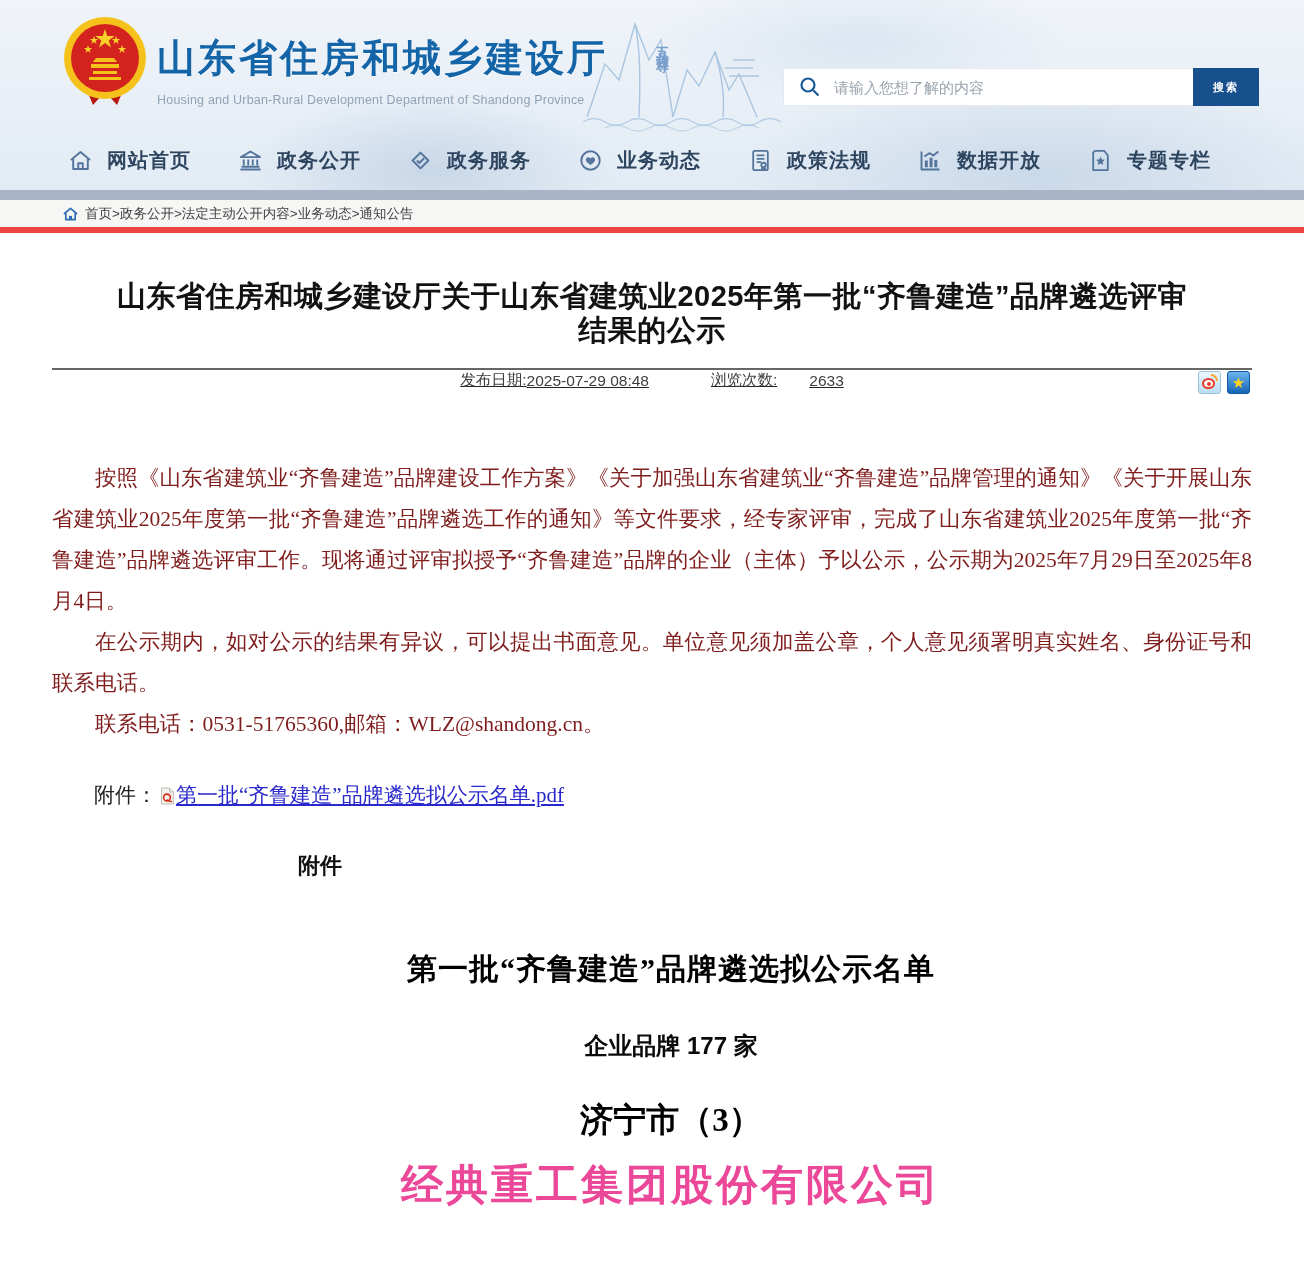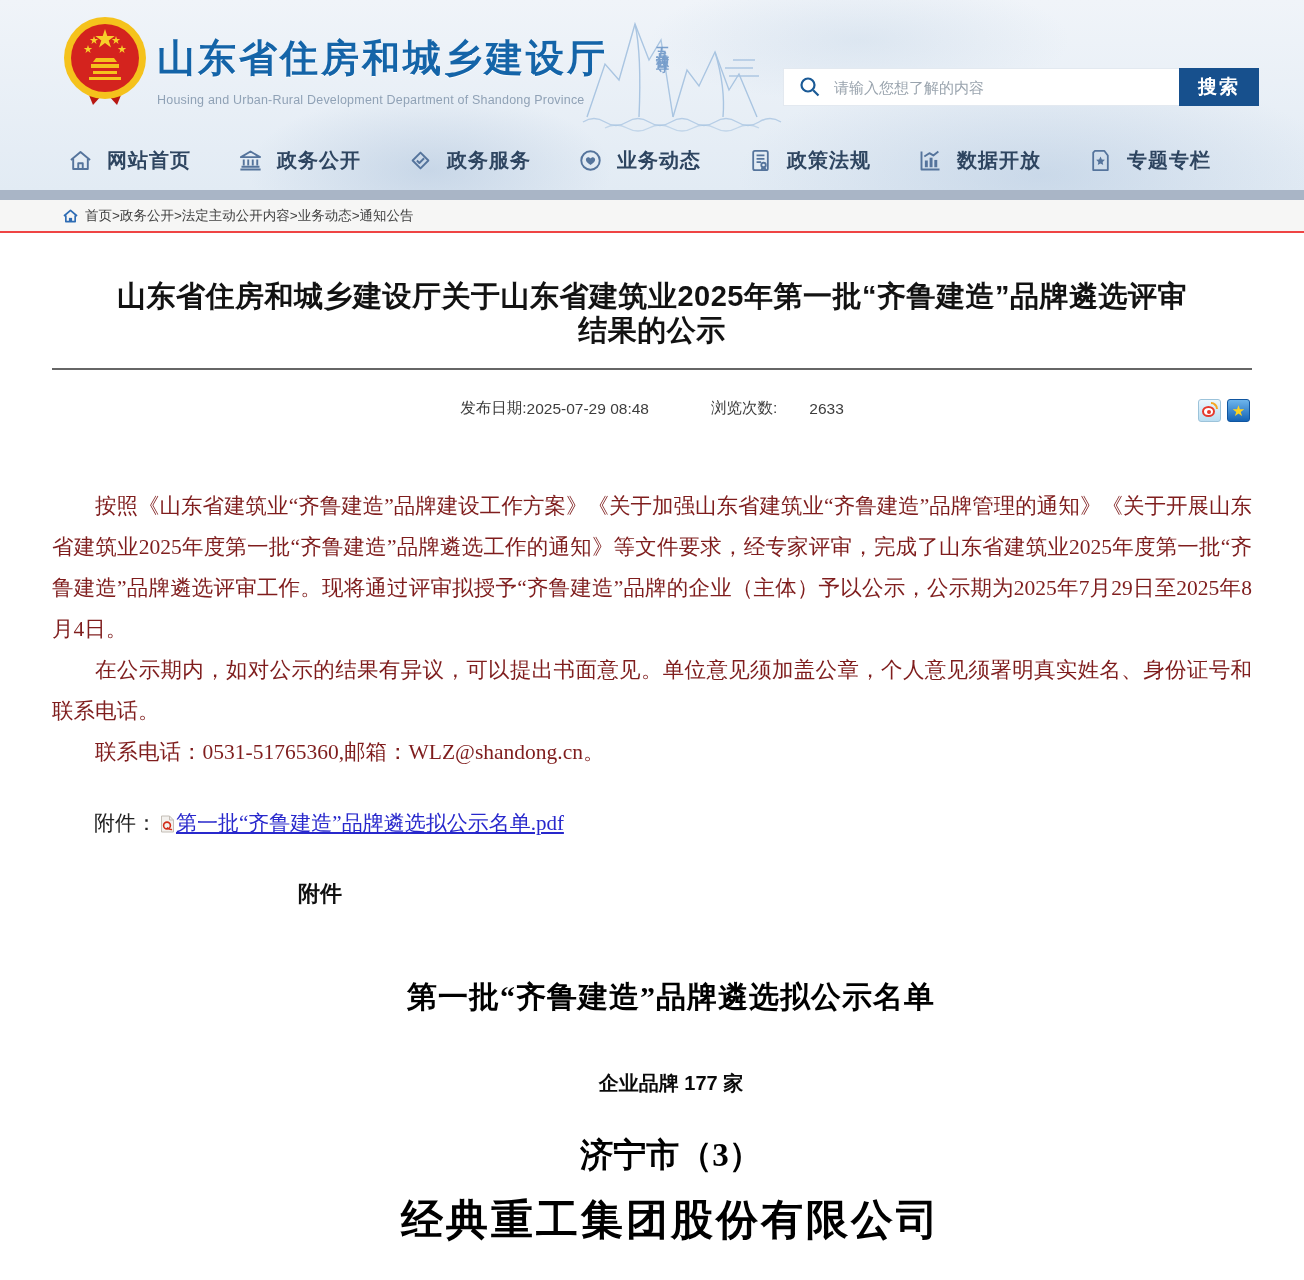--- a/index.html
+++ b/index.html
@@ -37,46 +37,46 @@
     background:#ffffff; display:flex; align-items:center;
     border:1px solid #e3e9f0;
   }
   .search-glass { margin:0 12px 0 14px; flex:0 0 auto; display:block; }
   .searchbar input {
     flex:1; border:none; outline:none; font-size:15px; color:#333;
     font-family:"Liberation Sans", sans-serif; background:transparent; height:100%;
   }
   .searchbar input::placeholder { color:#9aa4ae; }
   .search-btn {
-    width:80px; height:38px; margin-right:-1px; border:none; cursor:pointer;
-    background:#17508d; color:#fff; font-size:19px; font-weight:bold;
+    width:66px; height:38px; margin-right:-1px; border:none; cursor:pointer;
+    background:#17508d; color:#fff; font-size:11px; font-weight:bold;
     font-family:"Liberation Sans", sans-serif; letter-spacing:2px;
   }
   
   .main-nav { position:absolute; left:67px; top:136px; display:flex; height:48px; align-items:center; }
   .nav-item { width:170px; display:flex; align-items:center; cursor:pointer; }
   .nav-item:last-child { width:auto;align-items:flex-end; }
   .nav-icon { width:27px; height:27px; color:#55749c; margin-right:13px; flex:0 0 auto; }
   .nav-label { font-size:20px; font-weight:bold; color:#2e4560; letter-spacing:1px; white-space:nowrap; }
   
   .divider-band { width:1304px; height:10px; background:#a9b5c6; }
   .breadcrumb-bar {
-    width:1304px; height:33px; background:#f6f6f5; border-bottom:2px solid #ef4444;
+    width:1304px; height:33px; background:#f6f6f5; border-bottom:6px solid #ef4444;
     display:flex; align-items:center; padding-left:63px;
   }
   .crumb-home { margin-right:7px; display:block; }
   .crumb-path { font-size:13.5px; color:#3f3f3f; cursor:pointer; }
   
   .content { width:1200px; margin:0 auto; }
   .article-title {
     margin-top:46px; text-align:center; font-size:29px; line-height:34px;
     font-weight:bold; color:#121212; padding:0 60px; letter-spacing:.5px;
   }
   .title-rule { margin-top:21px; border-top:2px solid #666; }
-  .meta-row { position:relative; margin-top:28px; height:28px; }
+  .meta-row { position:relative; margin-top:0; height:28px;text-decoration:underline; }
   .meta-center { display:flex; justify-content:center; align-items:center; font-size:15.5px; color:#3d3d3d; }
   .views-label { margin-left:62px; }
   .views-value { margin-left:32px; }
   .share { position:absolute; right:2px; top:1px; display:flex; gap:6px; }
   .share-icon { width:23px; height:23px; border-radius:3px; display:block; position:relative; cursor:pointer; }
   .weibo { background:linear-gradient(#ecf7fd,#b9ddf1); border:1px solid #9cc3da; }
   .weibo-eye {
     position:absolute; left:3px; top:6px; width:13px; height:11px;
     border:2.5px solid #e6392c; border-radius:50%; background:#fff;
   }
@@ -102,28 +102,28 @@
   }
   .pdf-icon { vertical-align:-3px; margin:0 1px 0 3px; }
   .attachment-link { color:#2828cc; text-decoration:underline; cursor:pointer; }
   
   .attach-doc { margin-top:42px; margin-left:246px; width:746px; }
   .attach-heading { font-size:22px; font-weight:bold; color:#111; }
   .attach-title {
     margin-top:68px; text-align:center; font-family:"Liberation Serif", serif;
     font-size:30px; font-weight:bold; color:#000; letter-spacing:1px;
   }
-  .attach-count { margin-top:52px; text-align:center; font-size:20px; font-weight:bold; color:#0a0a0a; }
+  .attach-count { margin-top:40px; text-align:center; font-size:24px; font-weight:bold; color:#0a0a0a; }
   .attach-city {
     margin-top:36px; text-align:center; font-family:"Liberation Serif", serif;
     font-size:33px; font-weight:bold; color:#000;
   }
   .attach-company {
     margin-top:14px; text-align:center; font-family:"Liberation Serif", serif;
-    font-size:42px; font-weight:bold; color:#000000; letter-spacing:3px;
+    font-size:42px; font-weight:bold; color:#ec4899; letter-spacing:3px;
   }
 </style>
 </head>
 <body>
 
 <header class="site-header">
   <div class="emblem">
     <svg width="86" height="92" viewBox="0 0 86 92">
       <path d="M22 68 L31 90 L40 80 Z" fill="#b81712"></path>
       <path d="M64 68 L55 90 L46 80 Z" fill="#b81712"></path>

